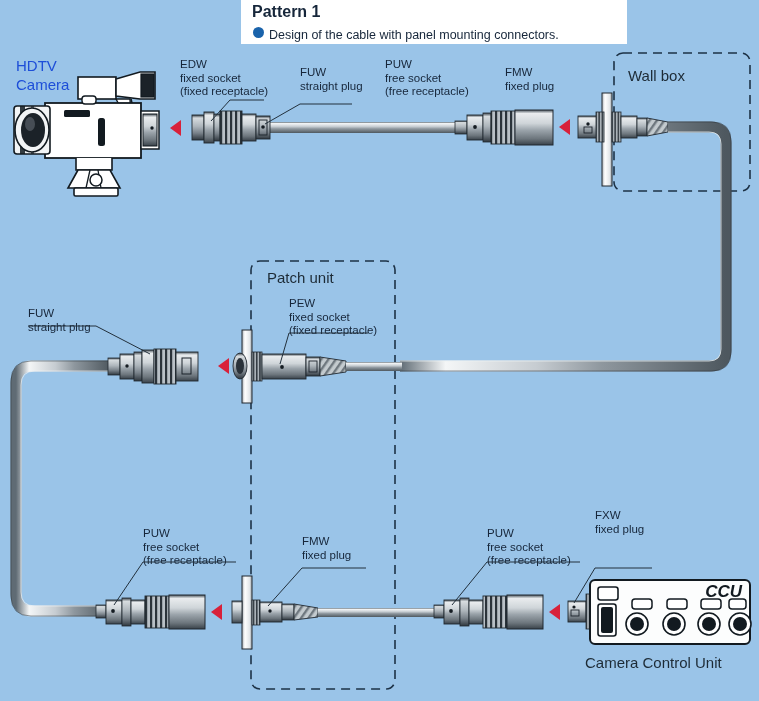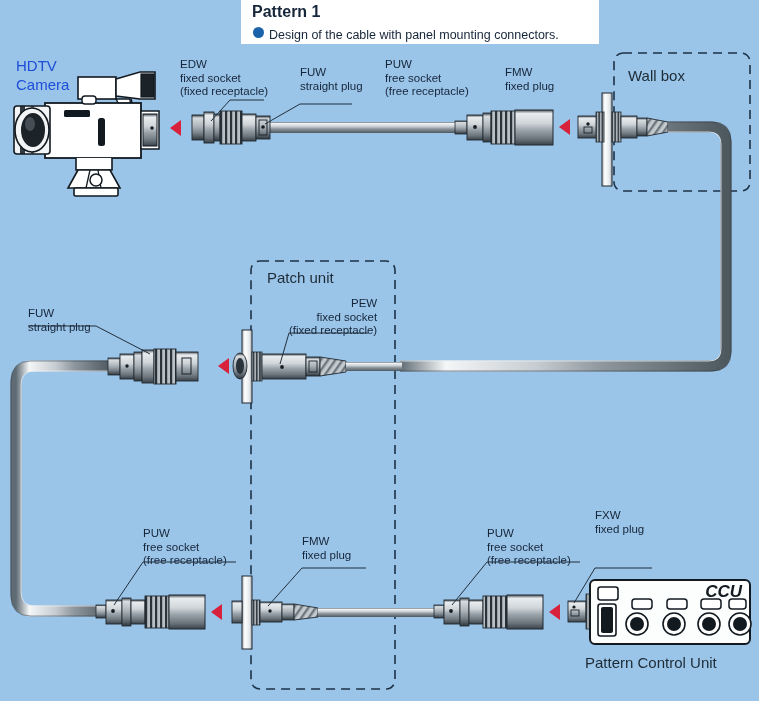--- a/index.html
+++ b/index.html
@@ -15,21 +15,21 @@
   #svgroot{position:absolute;left:0;top:0;width:759px;height:701px;}
 
   .htxt{position:absolute;white-space:pre;line-height:1.18;}
 
   #page-title{
     left:14px;top:11px;
     font-size:17px;font-weight:bold;letter-spacing:.1px;color:#11202c;
   }
 
   #pattern-box{
-    position:absolute;left:241px;top:0px;width:358px;height:44px;
+    position:absolute;left:241px;top:0px;width:386px;height:44px;
     background:#ffffff;
   }
   #pattern-title{
     position:absolute;left:11px;top:3px;
     font-size:16px;font-weight:bold;color:#16263a;white-space:pre;
   }
   #pattern-bullet{
     position:absolute;left:12px;top:27px;width:11px;height:11px;
     border-radius:50%;background:#1a63ab;
   }
@@ -41,21 +41,21 @@
   .lbl{font-size:11.5px;color:#16263a;}
   .big-lbl{font-size:14px;color:#1d4ed8;}
 
   #lbl-hdtv{left:16px;top:57px;font-size:15px;line-height:1.25;}
   #lbl-edw{left:180px;top:58px;}
   #lbl-fuw1{left:300px;top:66px;}
   #lbl-puw1{left:385px;top:58px;}
   #lbl-fmw1{left:505px;top:66px;}
   #lbl-wallbox{left:628px;top:67px;font-size:15px;}
   #lbl-patchunit{left:267px;top:269px;font-size:15px;}
-  #lbl-pew{left:289px;top:297px;text-align:right;}
+  #lbl-pew{left:289px;top:297px;}
   #lbl-fuw2{left:28px;top:307px;}
   #lbl-puw2{left:143px;top:527px;}
   #lbl-fmw2{left:302px;top:535px;}
   #lbl-puw3{left:487px;top:527px;}
   #lbl-fxw{left:595px;top:509px;}
   #lbl-ccu-caption{left:585px;top:654px;font-size:15px;}
 </style>
 </head>
 <body>
 
@@ -76,21 +76,21 @@
   <div class="htxt" id="lbl-wallbox">Wall box</div>
 
   <div class="htxt" id="lbl-patchunit">Patch unit</div>
   <div class="htxt lbl" id="lbl-pew">PEW<br>fixed socket<br>(fixed receptacle)</div>
   <div class="htxt lbl" id="lbl-fuw2">FUW<br>straight plug</div>
 
   <div class="htxt lbl" id="lbl-puw2">PUW<br>free socket<br>(free receptacle)</div>
   <div class="htxt lbl" id="lbl-fmw2">FMW<br>fixed plug</div>
   <div class="htxt lbl" id="lbl-puw3">PUW<br>free socket<br>(free receptacle)</div>
   <div class="htxt lbl" id="lbl-fxw">FXW<br>fixed plug</div>
-  <div class="htxt" id="lbl-ccu-caption">Pattern Control Unit</div>
+  <div class="htxt" id="lbl-ccu-caption">Camera Control Unit</div>
 
   <svg id="svgroot" viewBox="0 0 759 701">
     <defs>
       <linearGradient id="cableGrad" x1="0" y1="0" x2="0" y2="1">
         <stop offset="0%" stop-color="#5f6b74"></stop>
         <stop offset="14%" stop-color="#f4f6f7"></stop>
         <stop offset="42%" stop-color="#c6ccd1"></stop>
         <stop offset="62%" stop-color="#8e979e"></stop>
         <stop offset="100%" stop-color="#4e585f"></stop>
       </linearGradient>

